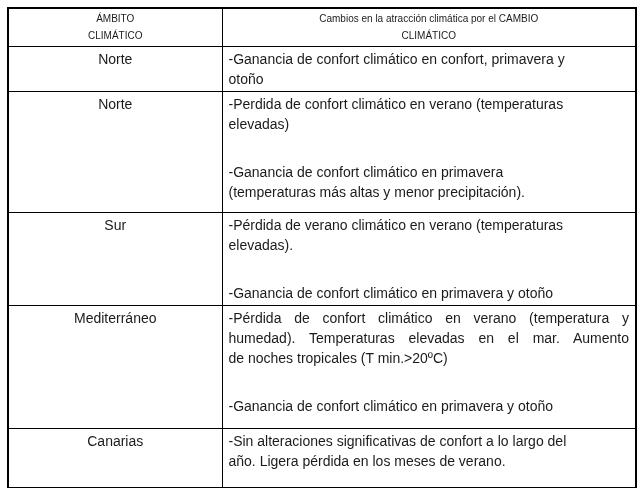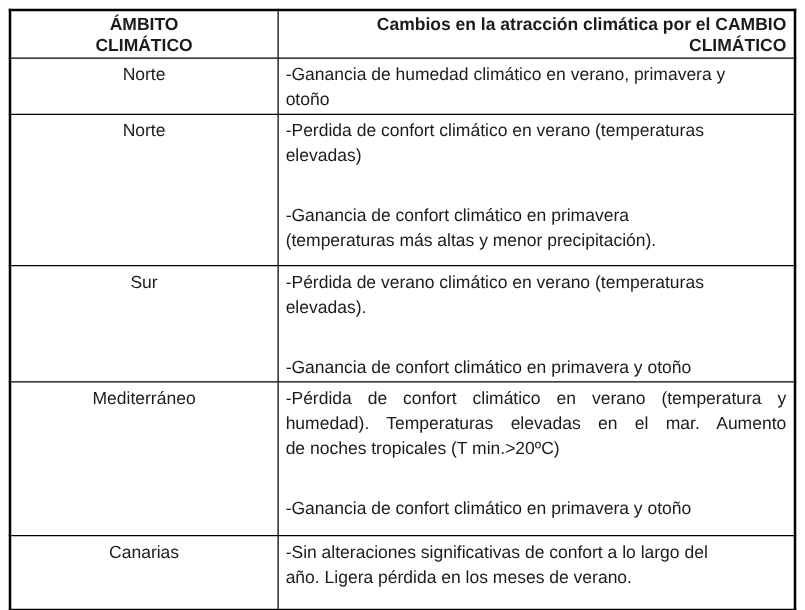--- a/index.html
+++ b/index.html
@@ -24,26 +24,26 @@
   }
   col.col-region  { width: 214px; }
   col.col-changes { width: 414px; }
   th, td {
     border: 1px solid #000;
     vertical-align: top;
     padding: 2px 6px 2px 6px;
     overflow: hidden;
   }
   th {
-    font-size: 14px;
-    font-weight: bold;
+    font-size: 10px;
+    font-weight: normal;
     line-height: 16.5px;
   }
   th.region-h  { text-align: center; }
-  th.changes-h { text-align: right; }
+  th.changes-h { text-align: center; }
   td {
     font-size: 14px;
     line-height: 20px;
   }
   td.region { text-align: center; }
   .preline { white-space: pre-line; }
   .para + .para { margin-top: 28px; }
   .jline {
     text-align: justify;
     text-align-last: justify;
@@ -75,21 +75,21 @@
         <tr class="r-header">
       <th class="region-h preline">ÁMBITO
 CLIMÁTICO</th>
       <th class="changes-h preline">Cambios en la atracción climática por el CAMBIO
 CLIMÁTICO</th>
     </tr>
 
     <tr class="r-norte">
       <td class="region">Norte</td>
       <td class="changes">
-        <div class="para preline">-Ganancia de humedad climático en verano, primavera y
+        <div class="para preline">-Ganancia de confort climático en confort, primavera y
 otoño</div>
       </td>
     </tr>
 
     <tr class="r-centro">
       <td class="region">Norte</td>
       <td class="changes">
         <div class="para preline"><span>-</span><span class="squiggle">Perdida</span><span> de confort climático en verano (temperaturas
 elevadas)</span></div>
         <div class="para preline">-Ganancia de confort climático en primavera

